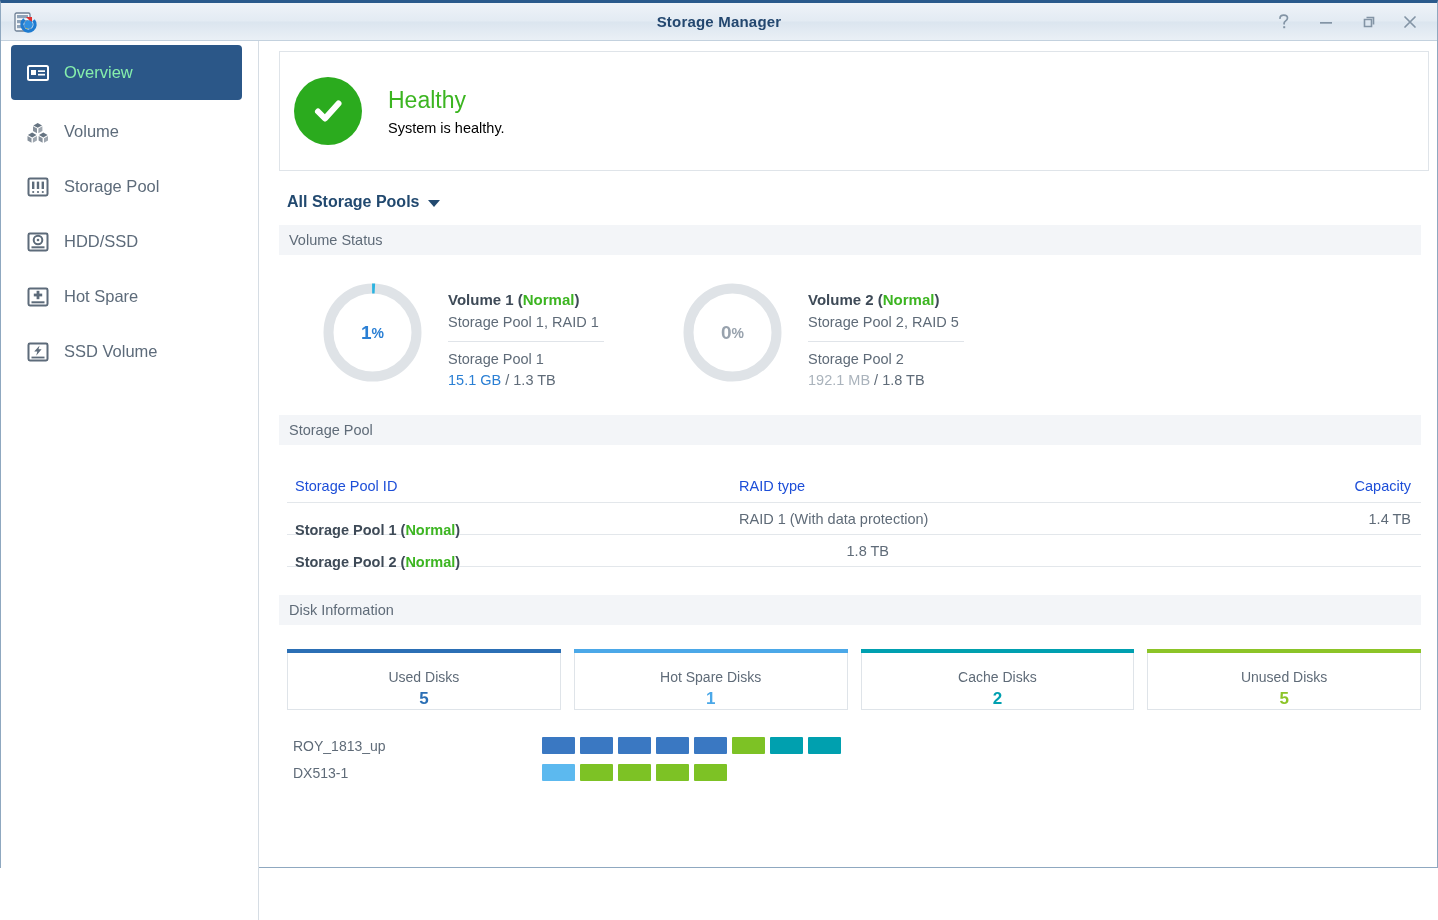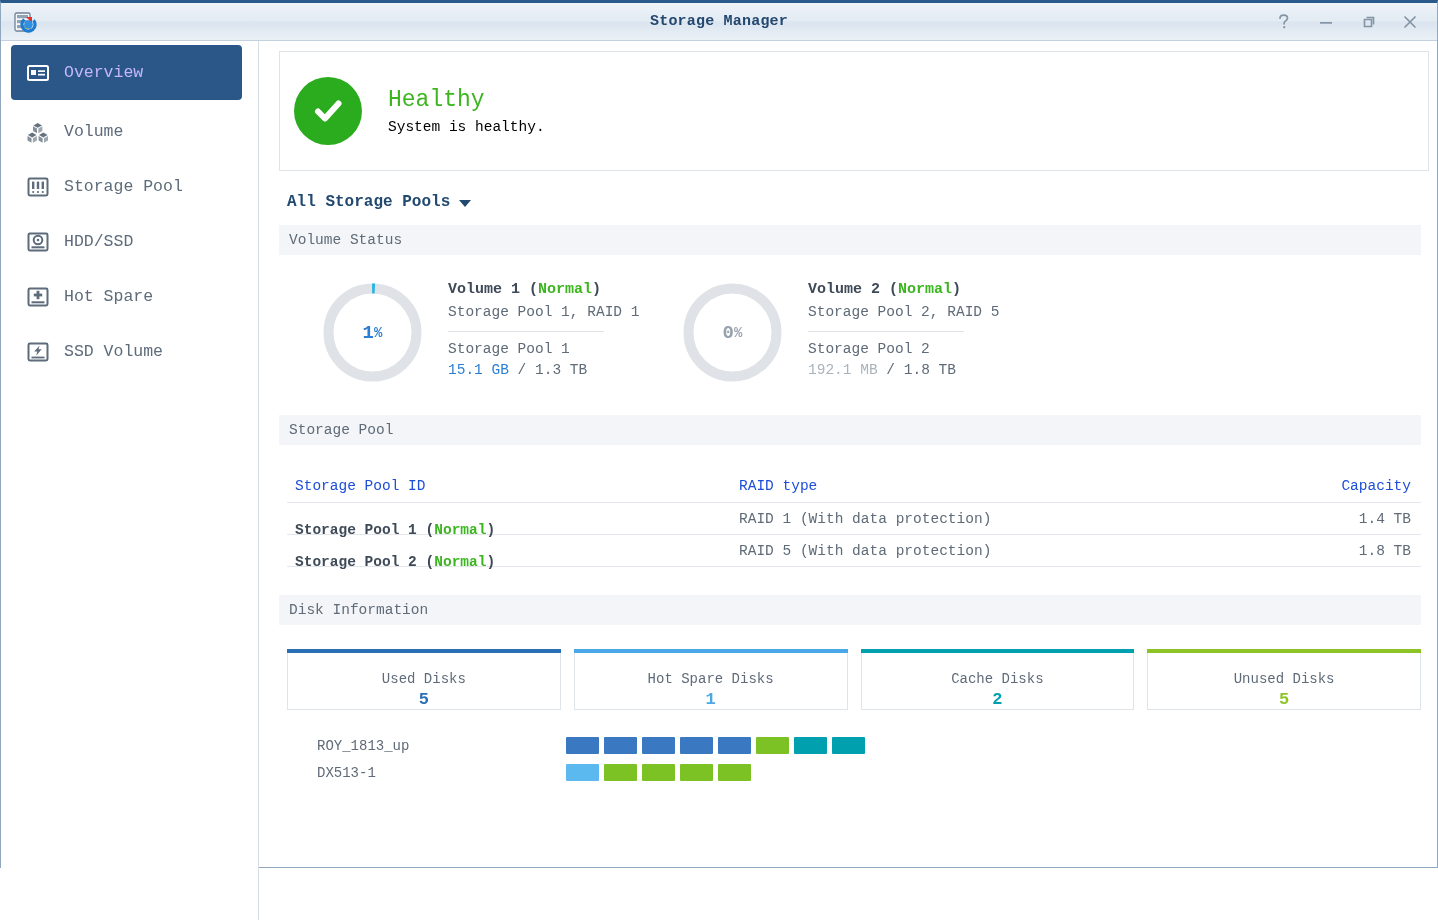--- a/index.html
+++ b/index.html
@@ -10,21 +10,20 @@
     overflow: hidden;
   }
 
   
   #window {
     position: relative;
     width: 1438px; height: 868px;
     background: #ffffff;
     border: 1px solid #8fa8c0;
     border-top: 3px solid #2a5a8c;
-    font-family: Liberation Mono, monospace;
   }
 
   
   #titlebar {
     position: relative;
     height: 38px;
     background: linear-gradient(to bottom, #eef3f8 0%, #e3ebf3 48%, #dbe5ef 52%, #eaf0f6 100%);
     border-bottom: 1px solid #c3d1de;
     display: flex; align-items: center;
   }
@@ -68,21 +67,21 @@
     height: 55px;
     margin: 0 16px 0 10px;
     padding-left: 14px;
     border-radius: 4px;
     color: #5d6b7a;
     font-size: 16.5px;
     cursor: default;
   }
   .nav-item.active {
     background: #2b5788;
-    color: #c4b5fd;
+    color: #86efac;
     margin-bottom: 4px;
   }
   .nav-item .nav-icon {
     width: 26px; height: 26px;
     margin-right: 13px;
     flex: 0 0 26px;
     display: flex; align-items: center; justify-content: center;
   }
   .nav-item .nav-icon svg { display: block; }
 
@@ -156,21 +155,21 @@
   .donut-label {
     position: absolute; inset: 0;
     display: flex; align-items: center; justify-content: center;
     font-size: 19px; font-weight: bold;
   }
   .donut-label .pct-sign { font-size: 14px; font-weight: bold; }
   .vol-blue .donut-label { color: #2a7fd4; }
   .vol-gray .donut-label { color: #98a2ad; }
 
   .vol-info { padding-top: 4px; width: 225px; }
-  .vol-title { font-size: 15px; font-weight: bold; color: #3e4a57; white-space: nowrap; }
+  .vol-title { font-size: 15px; font-weight: bold; color: #3e4a57; white-space: nowrap; margin-top: 10px; }
   .vol-title .normal { color: #3cb521; }
   .vol-sub { font-size: 14.5px; color: #5f6b78; margin-top: 6px; }
   .vol-divider { border-top: 1px solid #e0e4e9; margin: 11px 0 9px 0; width: 156px; }
   .vol-pool { font-size: 14.5px; color: #5f6b78; }
   .vol-usage { font-size: 14.5px; margin-top: 5px; }
   .vol-used-blue { color: #2a7fd4; text-align: right; }
   .vol-used-gray { color: #aab3bc; }
   .vol-total { color: #5f6b78; }
 
   
@@ -194,33 +193,33 @@
     display: flex; gap: 13px;
     margin: 28px 8px 0 8px;
   }
   .disk-card {
     flex: 1 1 0;
     height: 57px;
     background: #ffffff;
     border: 1px solid #dfe4e9;
     border-top: none;
     display: flex; flex-direction: column;
-    align-items: center; justify-content: flex-end;
+    align-items: center; justify-content: space-between;
     position: relative;
-    padding-top: 2px;
+    padding-top: 16px;
   }
   .disk-card .topbar {
     position: absolute; top: -4px; left: -1px; right: -1px;
     height: 4px;
   }
   .disk-card .dc-label { font-size: 14px; color: #5f6b78; }
   .disk-card .dc-value { font-size: 17px; font-weight: bold; margin-top: 3px; }
 
   #disk-rows { margin: 22px 8px 0 8px; }
-  .disk-row { display: flex; align-items: center; height: 27px; margin-left: 24px; }
+  .disk-row { display: flex; align-items: center; height: 27px; }
   .disk-row-name {
     flex: 0 0 255px;
     font-size: 14px; color: #5f6b78;
     padding-left: 6px;
   }
   .disk-chips { display: flex; gap: 5px; }
   .disk-chip {
     width: 33px; height: 17px;
     border-radius: 1px;
   }
@@ -444,21 +443,20 @@
             <span>Storage Pool 1</span>&nbsp;(<span class="normal">Normal</span>)
           </div>
           <div class="col-raid">RAID 1 (With data protection)</div>
           <div class="col-cap">1.4 TB</div>
         </div>
 
         <div class="pool-row data">
           <div class="col-id">
             <span>Storage Pool 2</span>&nbsp;(<span class="normal">Normal</span>)
           </div>
-          <div class="col-raid">RAID 5 (With data protection)</div>
           <div class="col-cap">1.8 TB</div>
         </div>
       </div>
 
       <div class="section-bar" style="margin-top:28px">Disk Information</div>
 
       <div id="disk-cards">
         <div class="disk-card">
           <div class="topbar" style="background:#2b6fb5"></div>
           <div class="dc-label">Used Disks</div>

